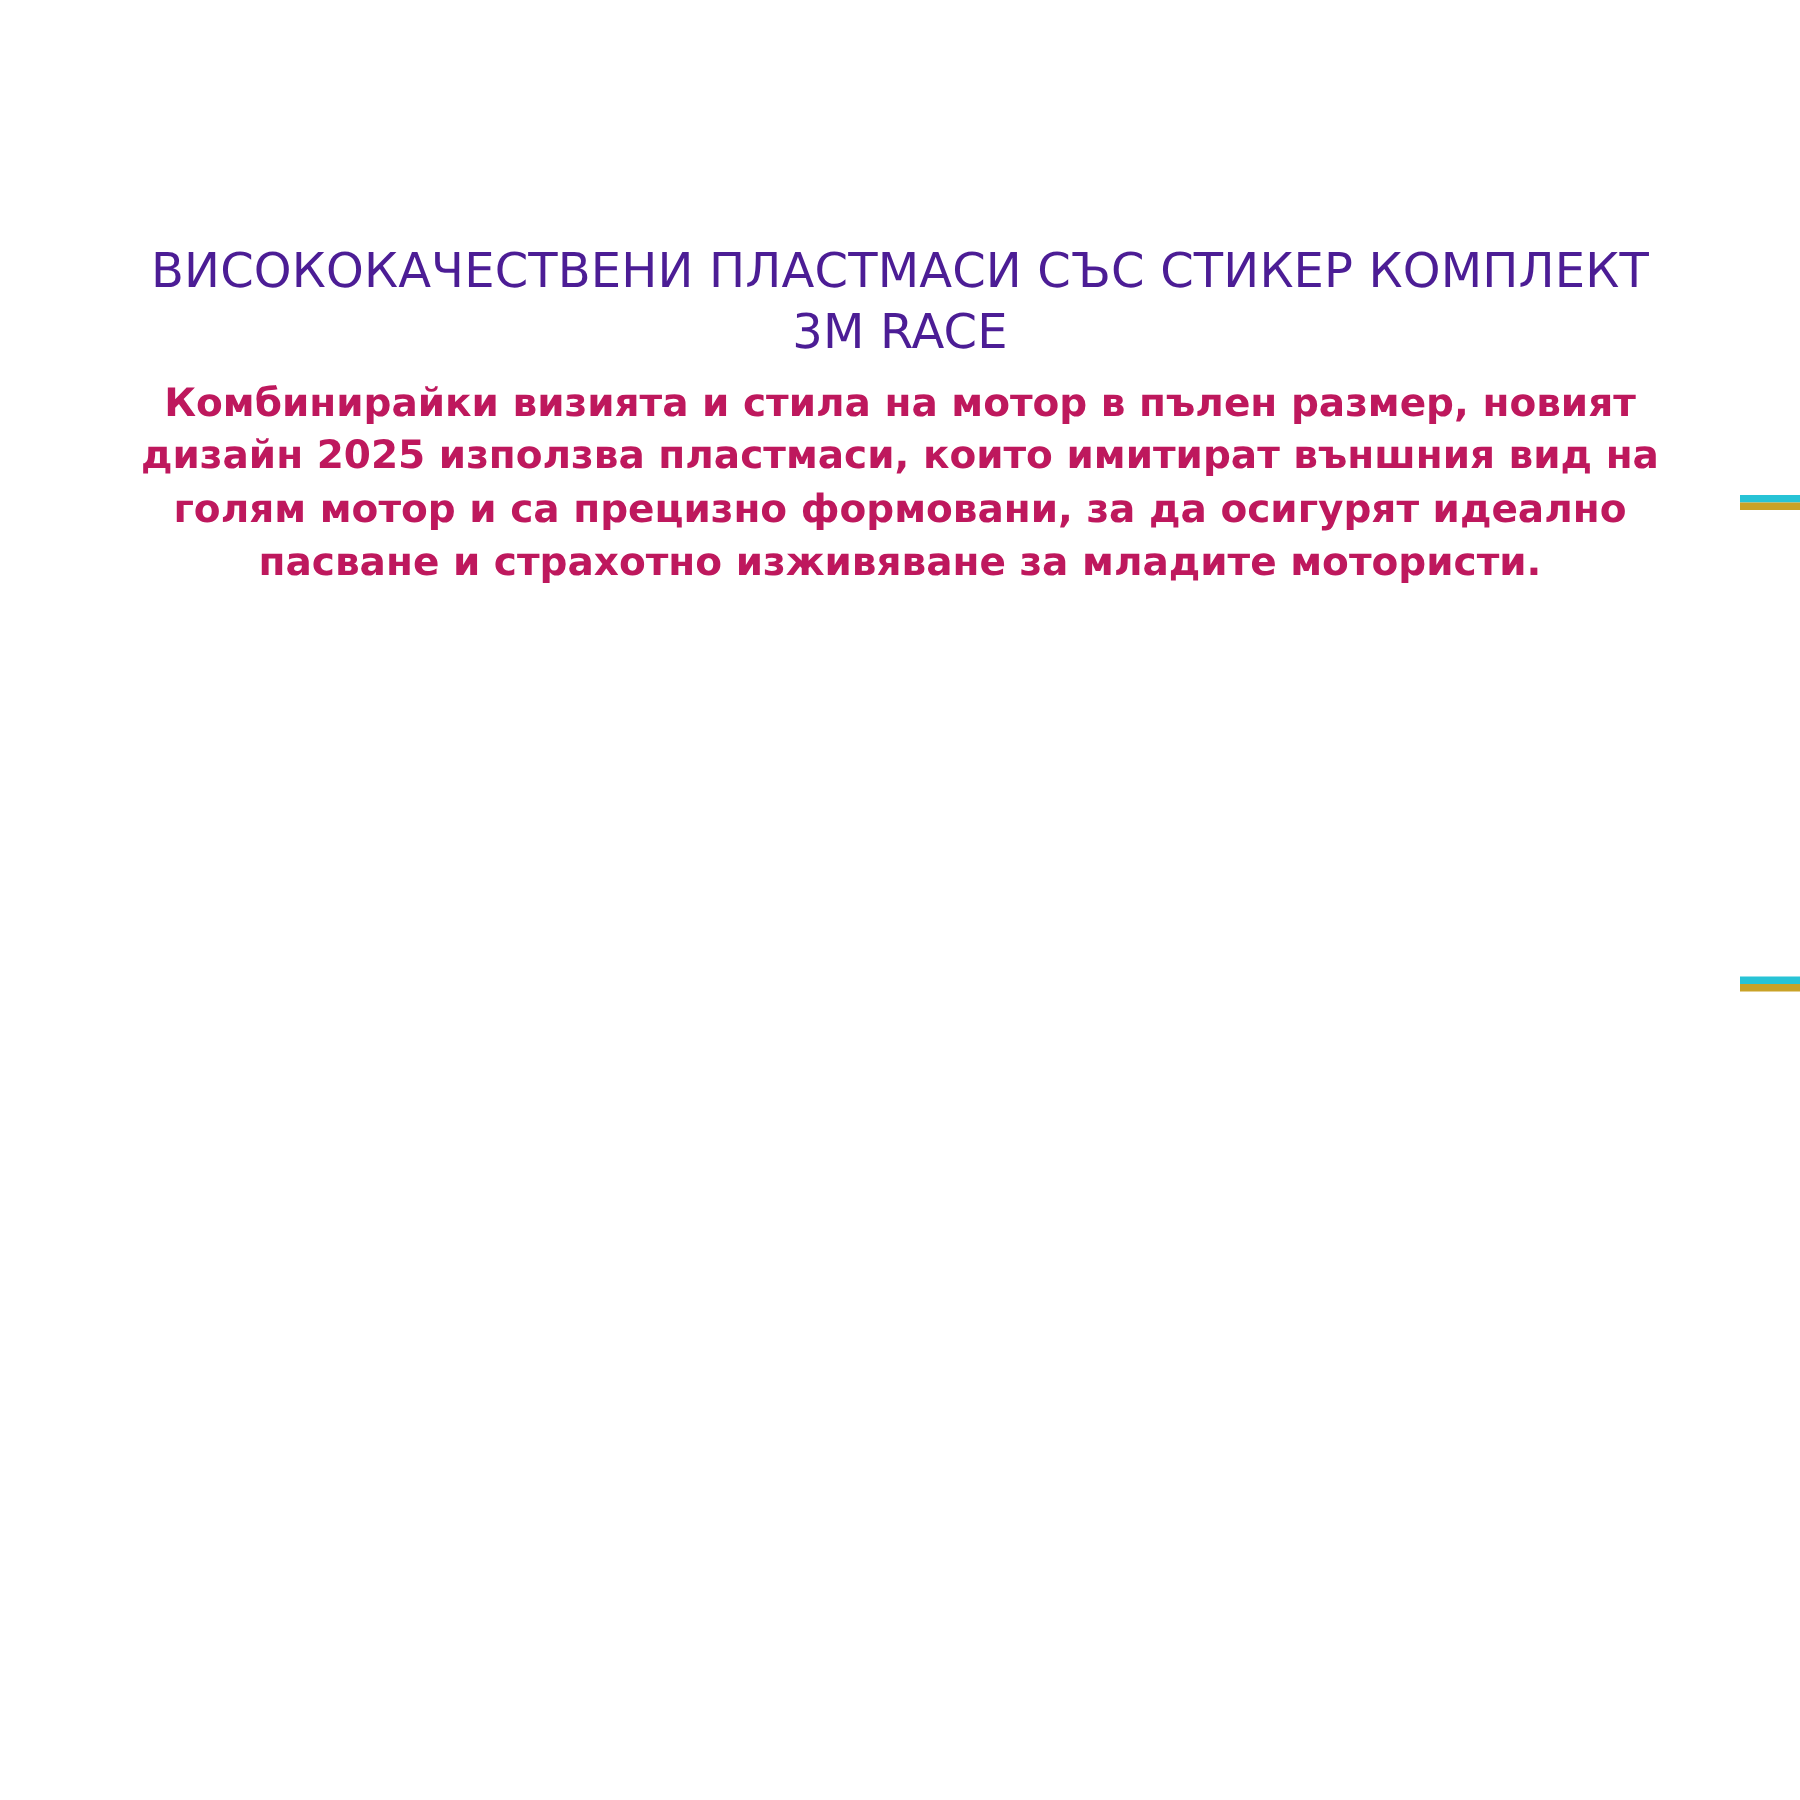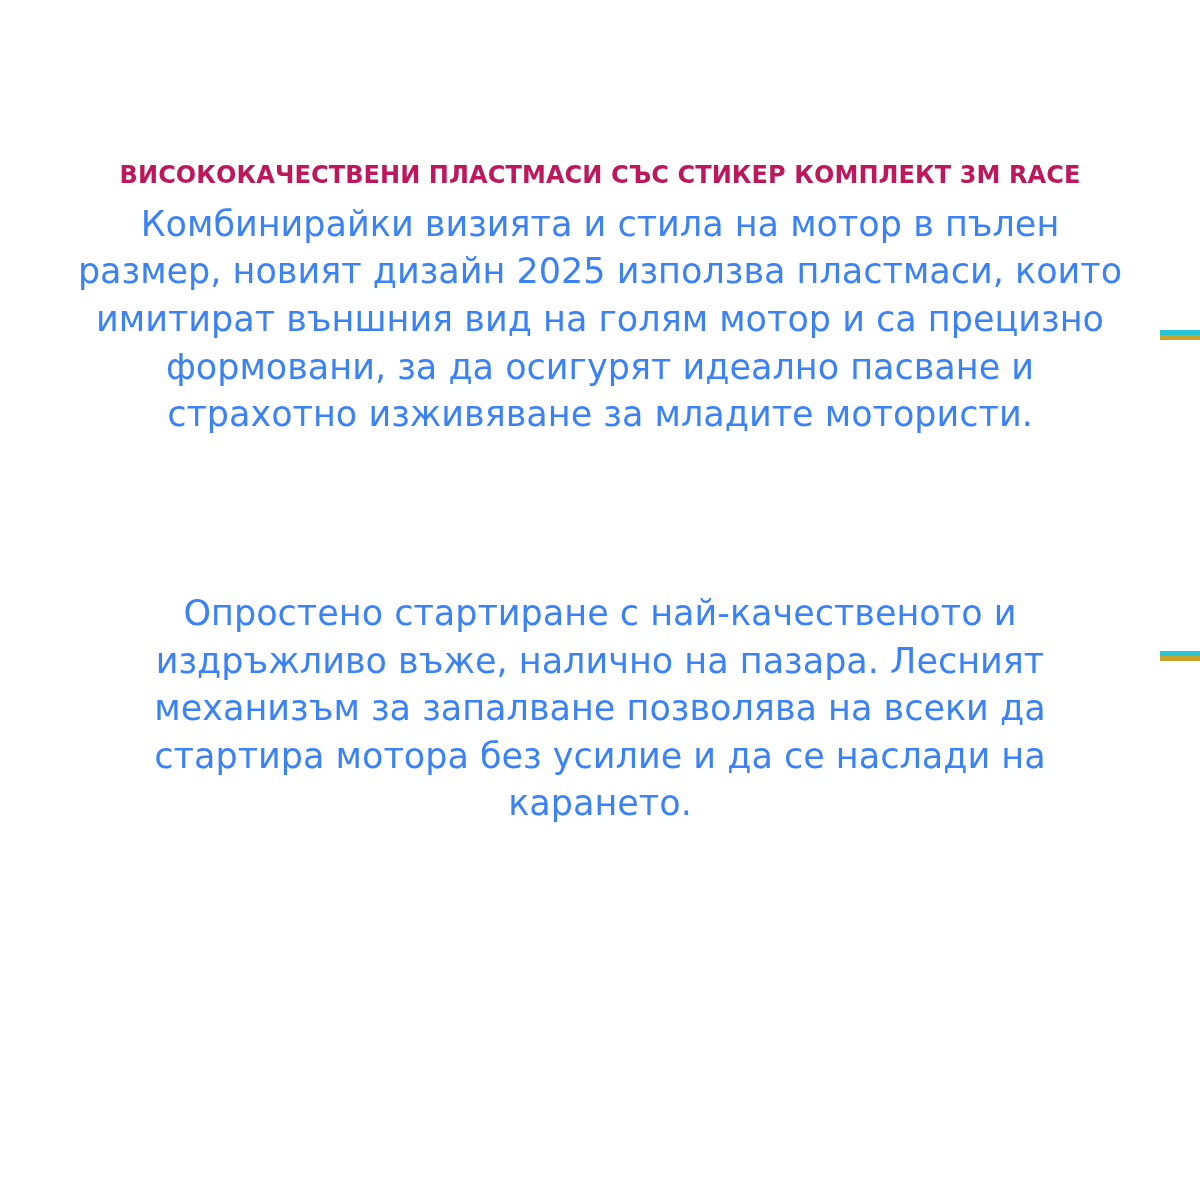--- a/index.html
+++ b/index.html
@@ -27,33 +27,33 @@
     left: 0;
     top: 0;
     width: 1200px;
     padding: 0 48px;
     box-sizing: border-box;
   }
   .section {
     text-align: center;
   }
   .section-heading {
-    font-weight: 700;
-    font-size: 24px;
+    font-weight: 400;
+    font-size: 32px;
     line-height: 1.28;
     letter-spacing: 0.1px;
-    color: #be185d;
+    color: #4c1d95;
     margin: 0;
     padding: 0 38px;
   }
   .section-body {
-    font-weight: 400;
-    font-size: 35px;
+    font-weight: 700;
+    font-size: 26px;
     line-height: 1.36;
-    color: #3b82f6;
+    color: #be185d;
     margin: 0;
     padding: 0 18px;
   }
   #section-1 {
     position: absolute;
     left: 0;
     top: 160px;
     width: 1200px;
     padding: 0 48px;
     box-sizing: border-box;
@@ -107,21 +107,20 @@
 <body>
 
 <div class="page">
 
   <div class="content section" id="section-1">
     <h2 class="section-heading">ВИСОКОКАЧЕСТВЕНИ ПЛАСТМАСИ СЪС СТИКЕР КОМПЛЕКТ 3M RACE</h2>
     <p class="section-body">Комбинирайки визията и стила на мотор в пълен размер, новият дизайн 2025 използва пластмаси, които имитират външния вид на голям мотор и са прецизно формовани, за да осигурят идеално пасване и страхотно изживяване за младите мотористи.</p>
   </div>
 
   <div class="content section" id="section-2">
-    <p class="section-body">Опростено стартиране с най-качественото и издръжливо въже, налично на пазара. Лесният механизъм за запалване позволява на всеки да стартира мотора без усилие и да се наслади на карането.</p>
   </div>
 
   <div class="edge-accent" id="accent-1">
     <div class="bar-top"></div>
     <div class="bar-bottom"></div>
   </div>
 
   <div class="edge-accent" id="accent-2">
     <div class="bar-top"></div>
     <div class="bar-bottom"></div>

